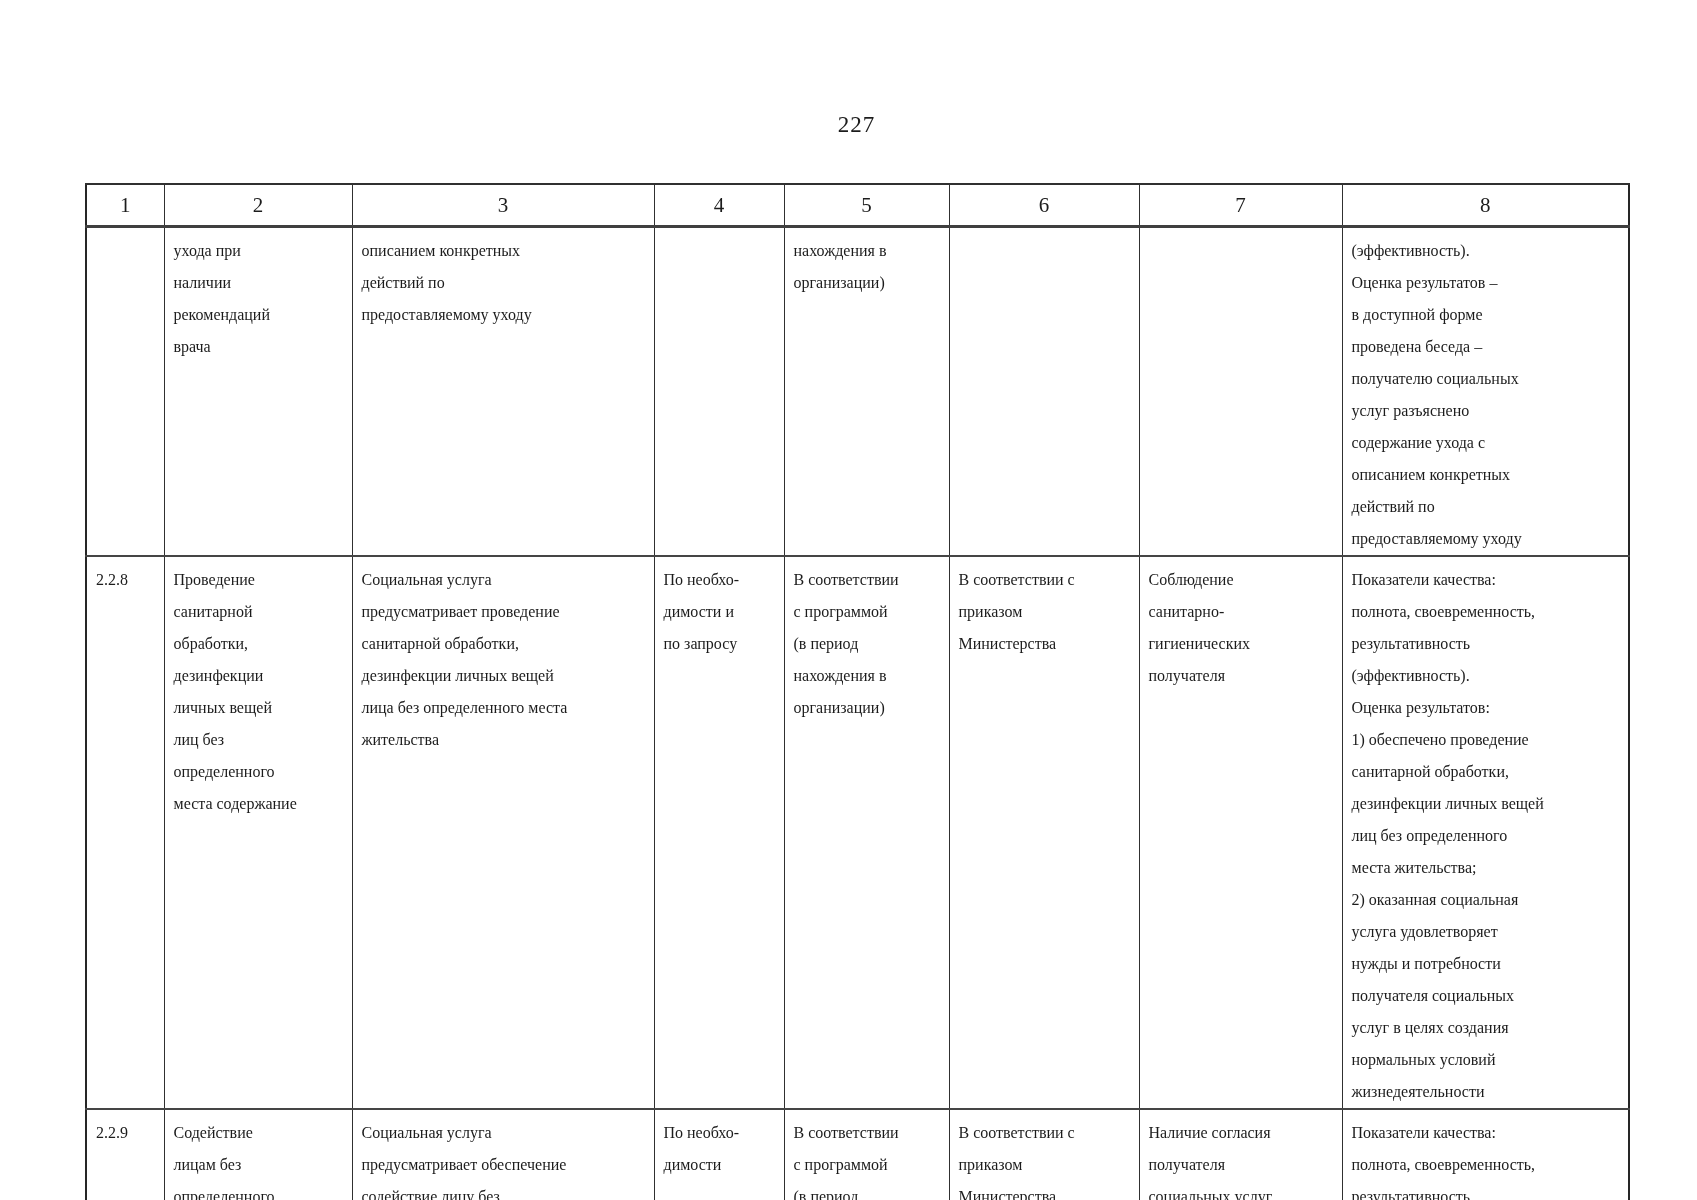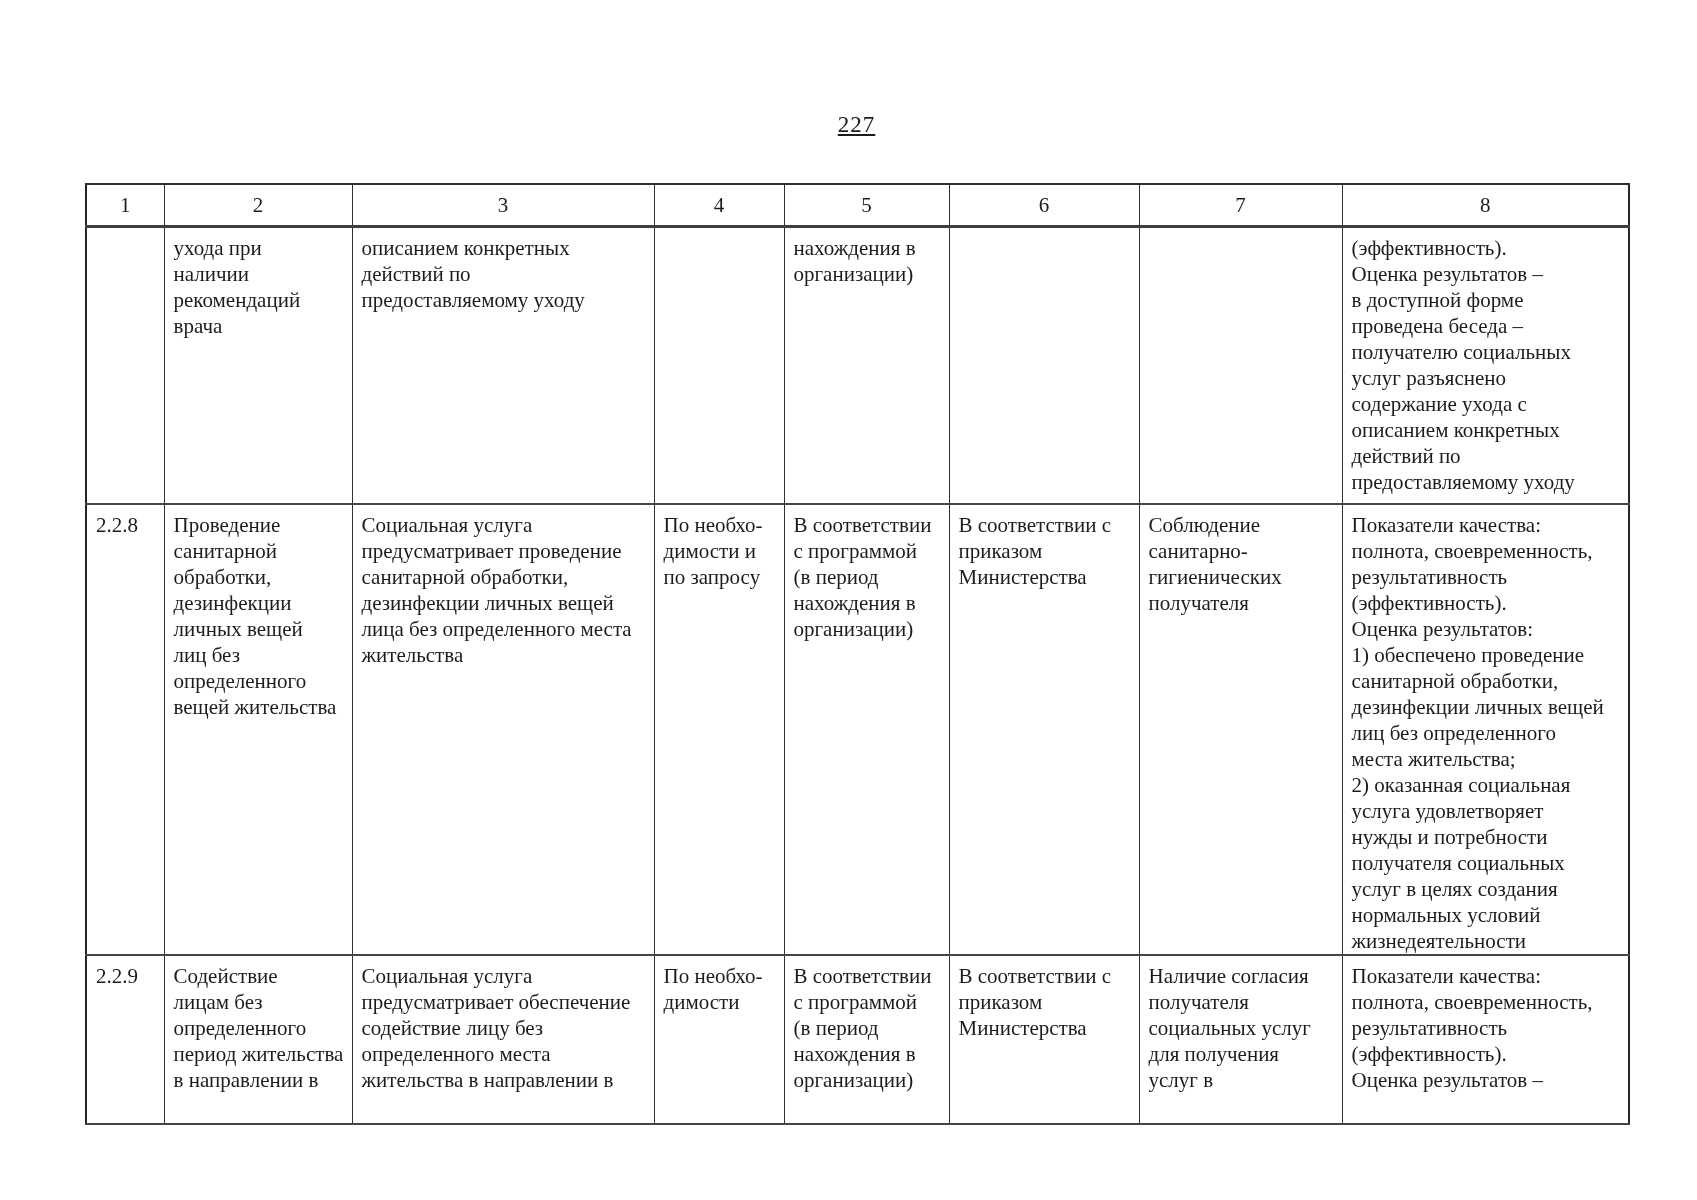--- a/index.html
+++ b/index.html
@@ -16,21 +16,20 @@
     overflow: hidden;
   }
   .page-number {
     position: absolute;
     top: 112px;
     left: 85px;
     width: 1543px;
     text-align: center;
     font-size: 23px;
     letter-spacing: 1px;
-    text-decoration: underline;
   }
   table.doc-table {
     position: absolute;
     left: 85px;
     top: 183px;
     width: 1543px;
     border-collapse: collapse;
     table-layout: fixed;
     border: 2px solid #262626;
   }
@@ -40,22 +39,22 @@
     text-align: center;
     vertical-align: middle;
     height: 40px;
     padding: 0;
     border-left: 1px solid #303030;
     border-right: 1px solid #303030;
     border-top: 2px solid #303030;
     border-bottom: 3px solid #3f3f3f;
   }
   table.doc-table td {
-    font-size: 21px;
-    line-height: 26px;
+    font-size: 16px;
+    line-height: 32px;
     vertical-align: top;
     text-align: left;
     padding: 7px 5px 0 9px;
     white-space: pre;
     overflow: hidden;
     border-left: 1px solid #303030;
     border-right: 1px solid #303030;
     border-top: 2px solid #454545;
     border-bottom: 2px solid #454545;
   }
@@ -119,21 +118,21 @@
     </tr>
     <tr class="row-228">
       <td>2.2.8</td>
       <td>Проведение
 санитарной
 обработки,
 дезинфекции
 личных вещей
 лиц без
 определенного
-вещей жительства</td>
+места содержание</td>
       <td>Социальная услуга
 предусматривает проведение
 санитарной обработки,
 дезинфекции личных вещей
 лица без определенного места
 жительства</td>
       <td>По необхо-
 димости и
 по запросу</td>
       <td>В соответствии

